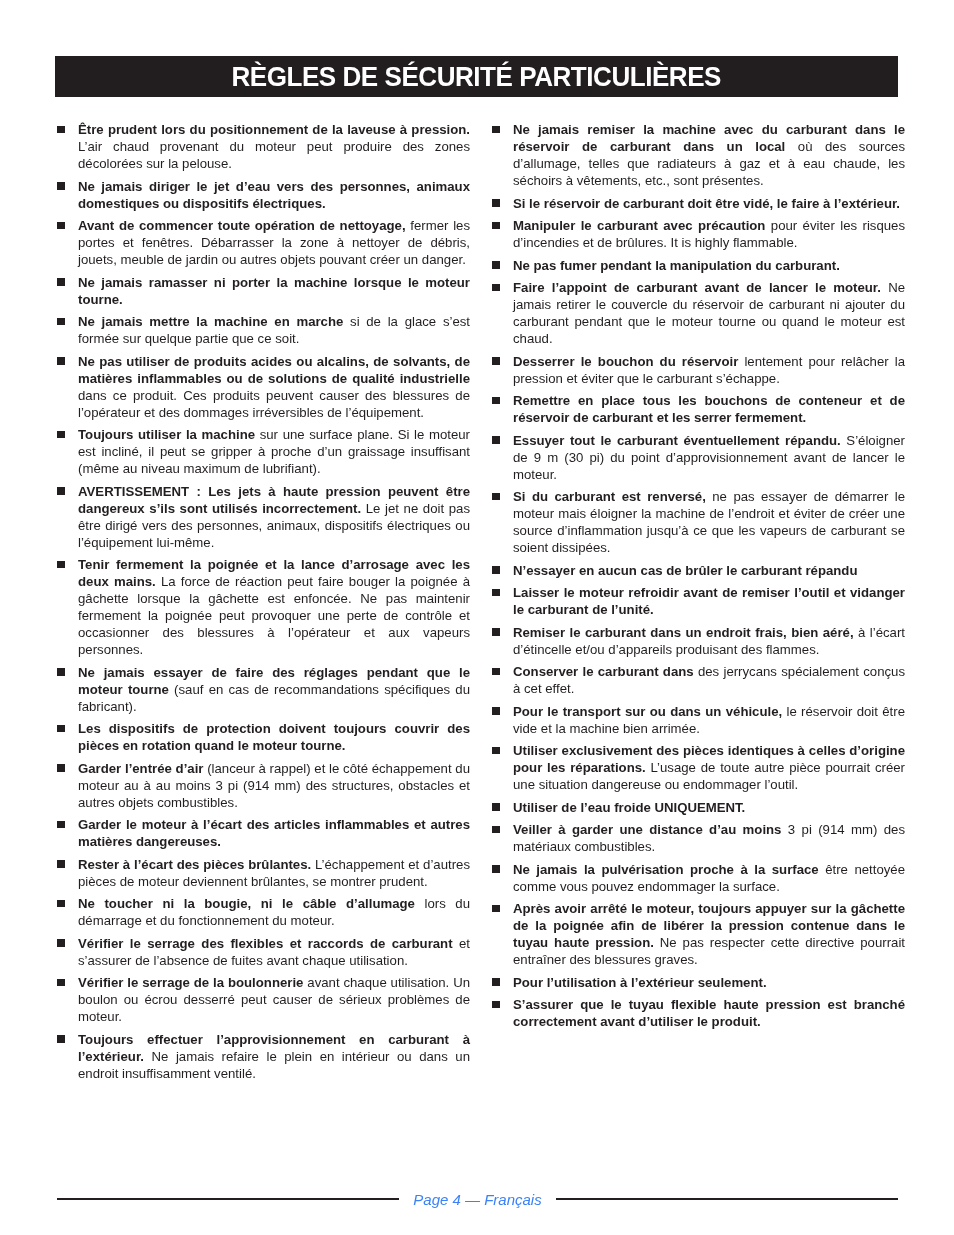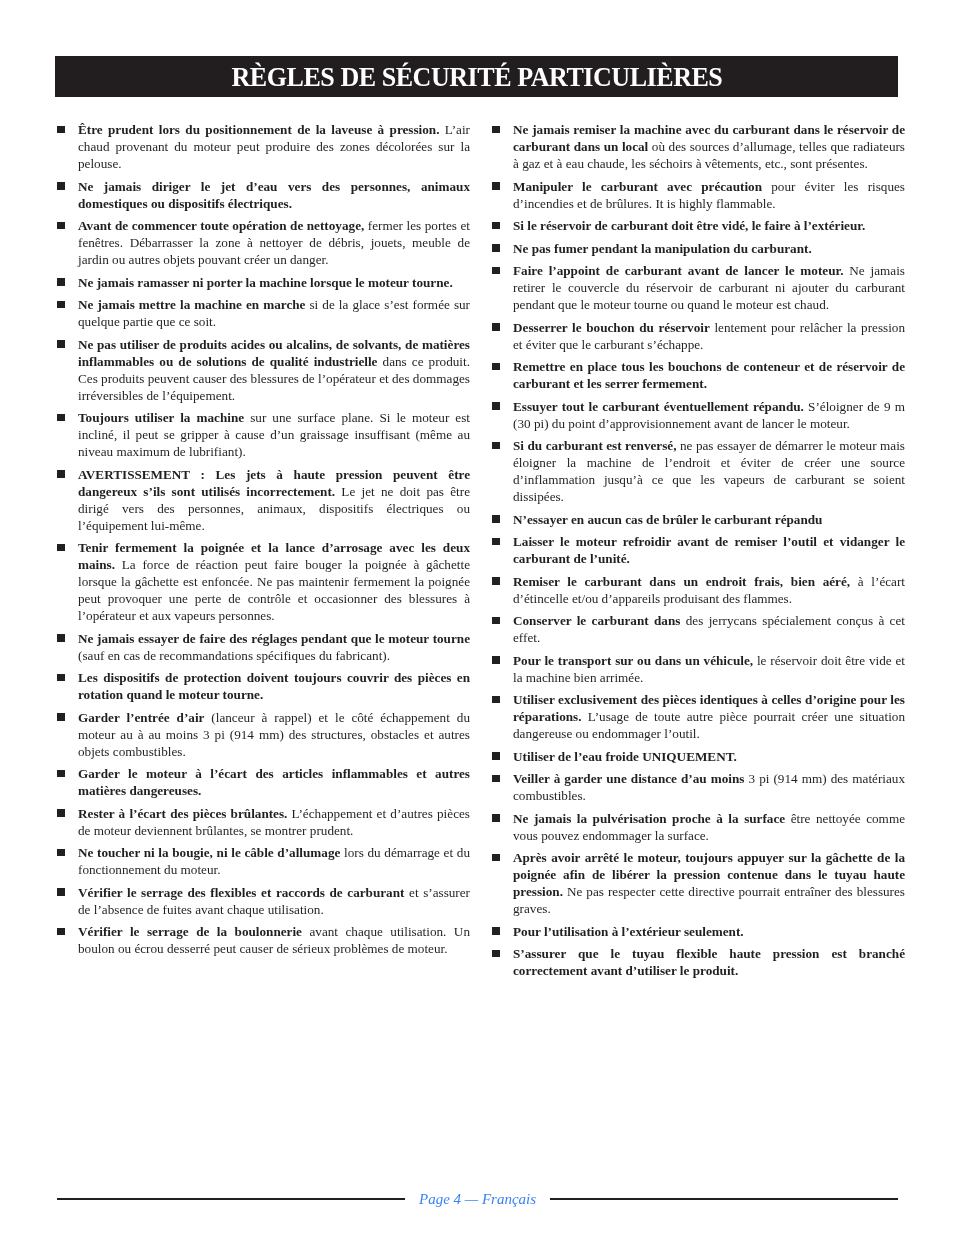--- a/index.html
+++ b/index.html
@@ -1,20 +1,20 @@
 <!DOCTYPE html>
 <html><head>
 <meta charset="utf-8">
 <style>
   html,body { margin:0; padding:0; background:#ffffff; }
   .page {
     position:relative;
     width:954px; height:1235px;
     background:#ffffff;
-    font-family:Liberation Serif, serif;
+    font-family:Liberation Sans, sans-serif;
     color:#231f20;
     overflow:hidden;
   }
   .title-bar {
     position:absolute; left:55px; top:56px;
     width:843px; height:41px;
     background:#221e1f;
     display:flex; align-items:center; justify-content:center;
   }
   .title-bar .title {
@@ -69,36 +69,37 @@
   </div>
 
   <div class="columns">
     <div class="col">
         <div class="item"><span class="bullet"></span><b>Être prudent lors du positionnement de la laveuse à pression.</b><span> L’air chaud provenant du moteur peut produire des zones décolorées sur la pelouse.</span></div>
         <div class="item"><span class="bullet"></span><b>Ne jamais diriger le jet d’eau vers des personnes, animaux domestiques ou dispositifs électriques.</b></div>
         <div class="item"><span class="bullet"></span><b>Avant de commencer toute opération de nettoyage,</b><span> fermer les portes et fenêtres. Débarrasser la zone à nettoyer de débris, jouets, meuble de jardin ou autres objets pouvant créer un danger.</span></div>
         <div class="item"><span class="bullet"></span><b>Ne jamais ramasser ni porter la machine lorsque le moteur tourne.</b></div>
         <div class="item"><span class="bullet"></span><b>Ne jamais mettre la machine en marche</b><span> si de la glace s’est formée sur quelque partie que ce soit.</span></div>
         <div class="item"><span class="bullet"></span><b>Ne pas utiliser de produits acides ou alcalins, de solvants, de matières inflammables ou de solutions de qualité industrielle</b><span> dans ce produit. Ces produits peuvent causer des blessures de l’opérateur et des dommages irréversibles de l’équipement.</span></div>
-        <div class="item"><span class="bullet"></span><b>Toujours utiliser la machine</b><span> sur une surface plane. Si le moteur est incliné, il peut se gripper à cause d’un graissage insuffisant (même au niveau maximum de lubrifiant).</span></div>
+        <div class="item"><span class="bullet"></span><b>Toujours utiliser la machine</b><span> sur une surface plane. Si le moteur est incliné, il peut se gripper à proche d’un graissage insuffisant (même au niveau maximum de lubrifiant).</span></div>
         <div class="item"><span class="bullet"></span><b>AVERTISSEMENT : Les jets à haute pression peuvent être dangereux s’ils sont utilisés incorrectement.</b><span> Le jet ne doit pas être dirigé vers des personnes, animaux, dispositifs électriques ou l’équipement lui-même.</span></div>
         <div class="item"><span class="bullet"></span><b>Tenir fermement la poignée et la lance d’arrosage avec les deux mains.</b><span> La force de réaction peut faire bouger la poignée à gâchette lorsque la gâchette est enfoncée. Ne pas maintenir fermement la poignée peut provoquer une perte de contrôle et occasionner des blessures à l’opérateur et aux vapeurs personnes.</span></div>
         <div class="item"><span class="bullet"></span><b>Ne jamais essayer de faire des réglages pendant que le moteur tourne</b><span> (sauf en cas de recommandations spécifiques du fabricant).</span></div>
         <div class="item"><span class="bullet"></span><b>Les dispositifs de protection doivent toujours couvrir des pièces en rotation quand le moteur tourne.</b></div>
         <div class="item"><span class="bullet"></span><b>Garder l’entrée d’air</b><span> (lanceur à rappel) et le côté échappement du moteur au à au moins 3 pi (914 mm) des structures, obstacles et autres objets combustibles.</span></div>
         <div class="item"><span class="bullet"></span><b>Garder le moteur à l’écart des articles inflammables et autres matières dangereuses.</b></div>
         <div class="item"><span class="bullet"></span><b>Rester à l’écart des pièces brûlantes.</b><span> L’échappement et d’autres pièces de moteur deviennent brûlantes, se montrer prudent.</span></div>
         <div class="item"><span class="bullet"></span><b>Ne toucher ni la bougie, ni le câble d’allumage</b><span> lors du démarrage et du fonctionnement du moteur.</span></div>
         <div class="item"><span class="bullet"></span><b>Vérifier le serrage des flexibles et raccords de carburant</b><span> et s’assurer de l’absence de fuites avant chaque utilisation.</span></div>
         <div class="item"><span class="bullet"></span><b>Vérifier le serrage de la boulonnerie</b><span> avant chaque utilisation. Un boulon ou écrou desserré peut causer de sérieux problèmes de moteur.</span></div>
+        <div class="item"><span class="bullet"></span><b>Toujours effectuer l’approvisionnement en carburant à l’extérieur.</b><span> Ne jamais refaire le plein en intérieur ou dans un endroit insuffisamment ventilé.</span></div>
       </div>
     <div class="col">
         <div class="item"><span class="bullet"></span><b>Ne jamais remiser la machine avec du carburant dans le réservoir de carburant dans un local</b><span> où des sources d’allumage, telles que radiateurs à gaz et à eau chaude, les séchoirs à vêtements, etc., sont présentes.</span></div>
+        <div class="item"><span class="bullet"></span><b>Si le réservoir de carburant doit être vidé, le faire à l’extérieur.</b></div>
         <div class="item"><span class="bullet"></span><b>Manipuler le carburant avec précaution</b><span> pour éviter les risques d’incendies et de brûlures. It is highly flammable.</span></div>
-        <div class="item"><span class="bullet"></span><b>Si le réservoir de carburant doit être vidé, le faire à l’extérieur.</b></div>
         <div class="item"><span class="bullet"></span><b>Ne pas fumer pendant la manipulation du carburant.</b></div>
         <div class="item"><span class="bullet"></span><b>Faire l’appoint de carburant avant de lancer le moteur.</b><span> Ne jamais retirer le couvercle du réservoir de carburant ni ajouter du carburant pendant que le moteur tourne ou quand le moteur est chaud.</span></div>
         <div class="item"><span class="bullet"></span><b>Desserrer le bouchon du réservoir</b><span> lentement pour relâcher la pression et éviter que le carburant s’échappe.</span></div>
         <div class="item"><span class="bullet"></span><b>Remettre en place tous les bouchons de conteneur et de réservoir de carburant et les serrer fermement.</b></div>
         <div class="item"><span class="bullet"></span><b>Essuyer tout le carburant éventuellement répandu.</b><span> S’éloigner de 9 m (30 pi) du point d’approvisionnement avant de lancer le moteur.</span></div>
         <div class="item"><span class="bullet"></span><b>Si du carburant est renversé,</b><span> ne pas essayer de démarrer le moteur mais éloigner la machine de l’endroit et éviter de créer une source d’inflammation jusqu’à ce que les vapeurs de carburant se soient dissipées.</span></div>
         <div class="item"><span class="bullet"></span><b>N’essayer en aucun cas de brûler le carburant répandu</b></div>
         <div class="item"><span class="bullet"></span><b>Laisser le moteur refroidir avant de remiser l’outil et vidanger le carburant de l’unité.</b></div>
         <div class="item"><span class="bullet"></span><b>Remiser le carburant dans un endroit frais, bien aéré,</b><span> à l’écart d’étincelle et/ou d’appareils produisant des flammes.</span></div>
         <div class="item"><span class="bullet"></span><b>Conserver le carburant dans</b><span> des jerrycans spécialement conçus à cet effet.</span></div>

